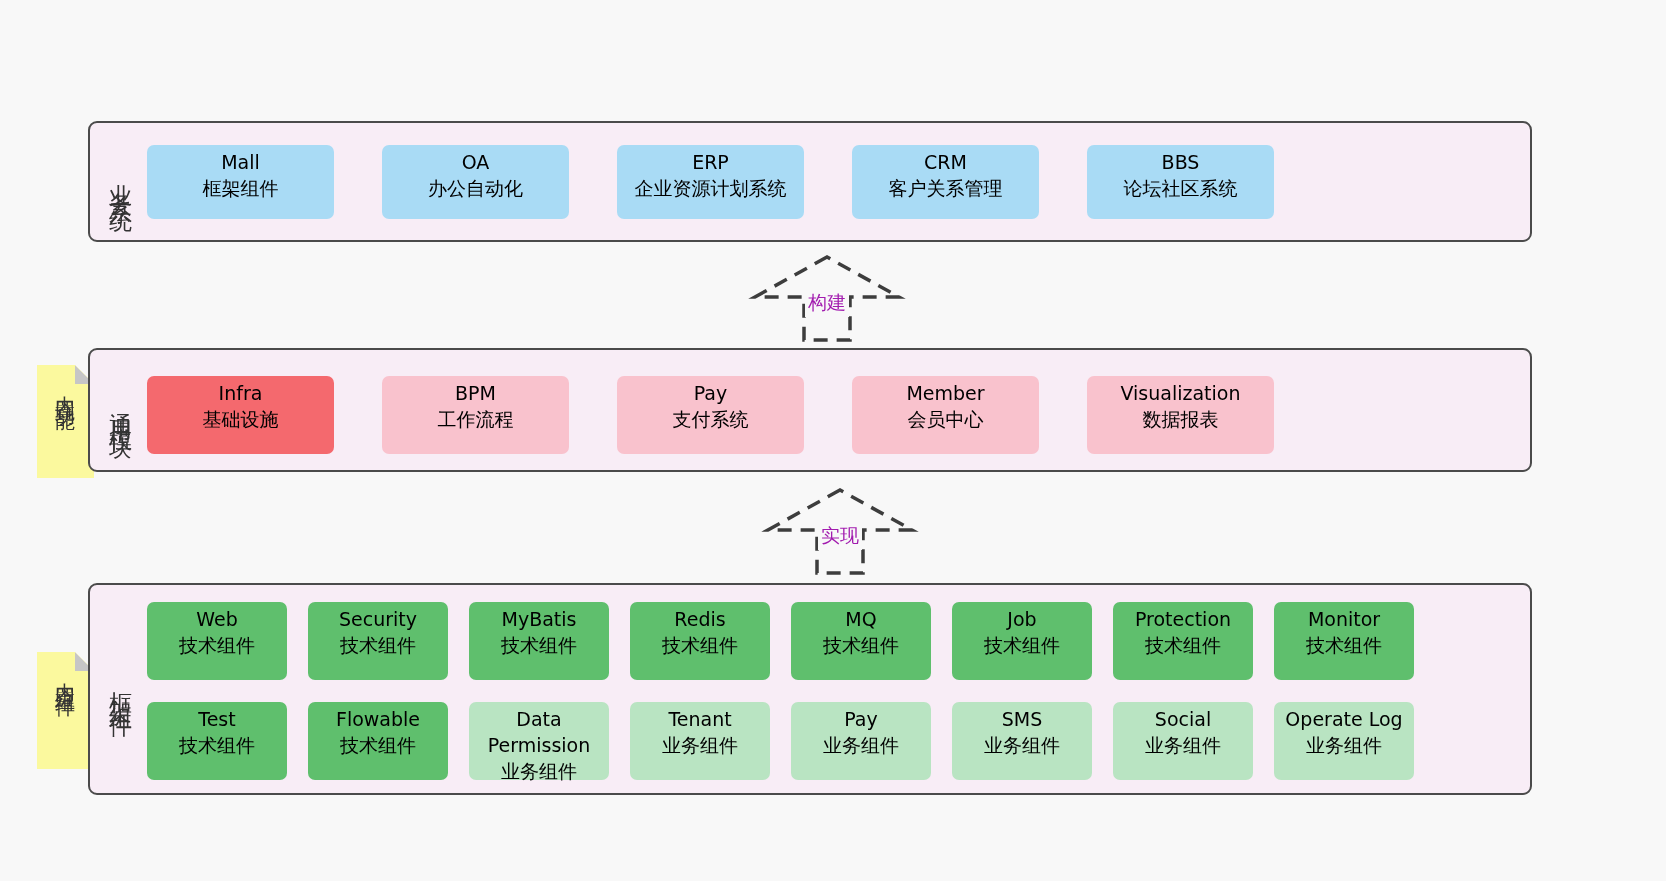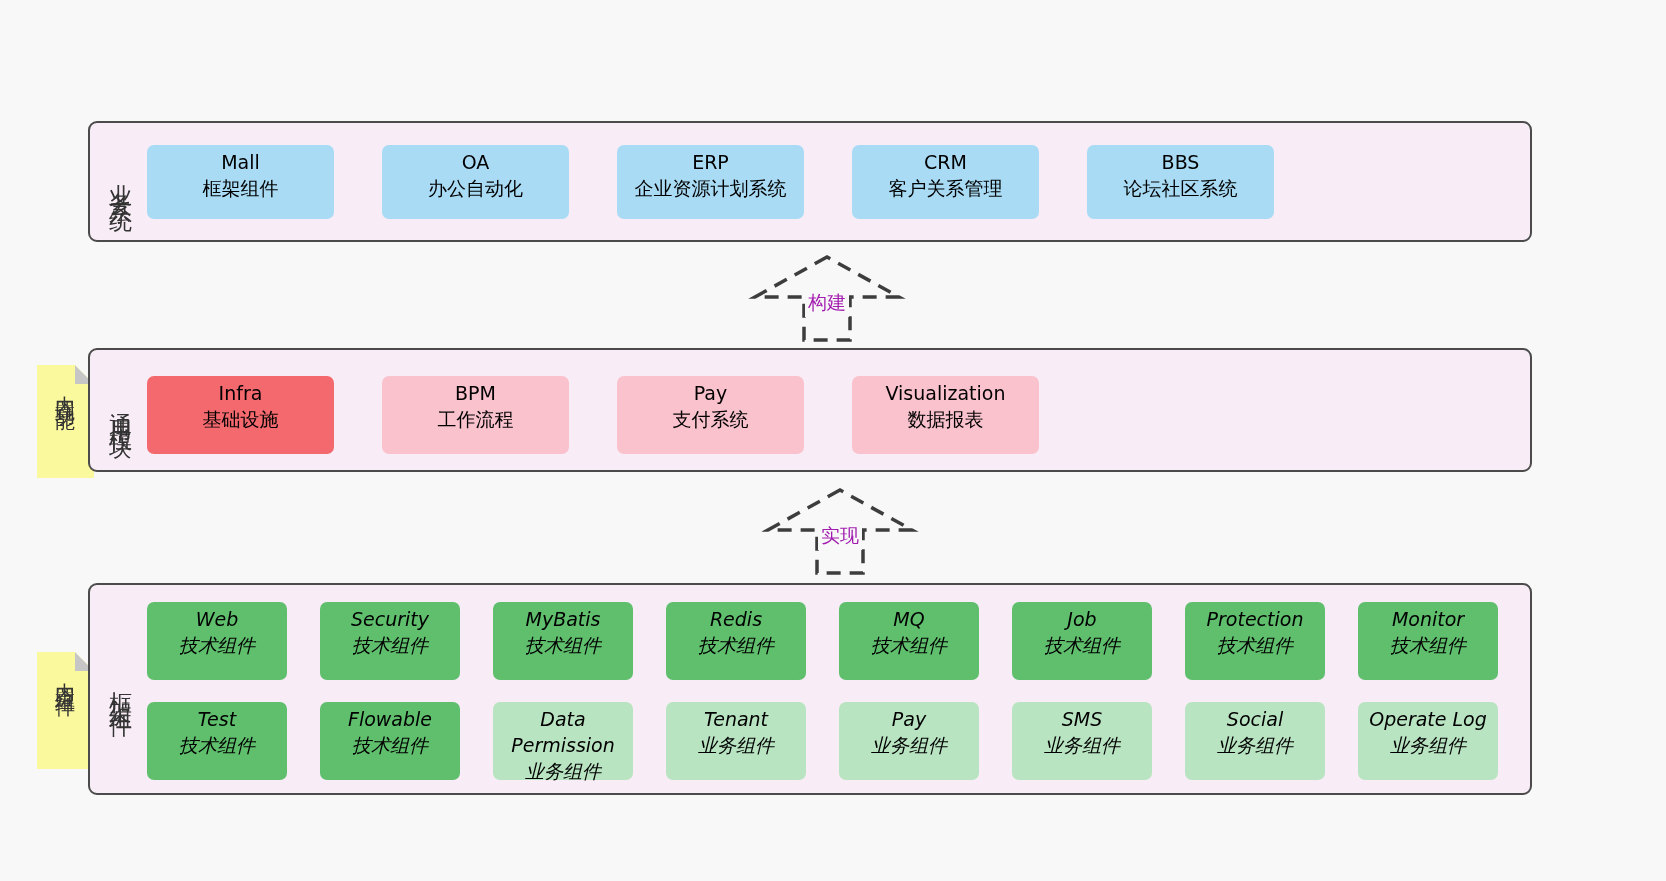--- a/index.html
+++ b/index.html
@@ -24,21 +24,21 @@
   .layer1{top:121px;height:121px;}
   .layer2{top:348px;height:124px;}
   .layer3{top:583px;height:212px;}
 
   .vlabel{position:absolute;left:19px;top:50%;transform:translateY(-50%);
           writing-mode:vertical-rl;text-orientation:upright;
           font-size:23px;letter-spacing:8px;color:var(--ink);line-height:1;}
 
   .row{position:absolute;left:57px;display:flex;}
   .row-wide{gap:48px;}
-  .row-narrow{gap:33px;font-style:italic;}
+  .row-narrow{gap:21px;}
   .layer1 .row{top:22px;}
   .layer2 .row{top:26px;}
   .layer3 .row.r1{top:17px;}
   .layer3 .row.r2{top:117px;}
 
   .box{display:flex;flex-direction:column;align-items:center;justify-content:flex-start;
        border-radius:7px;text-align:center;font-size:19px;line-height:1.38;color:#000000;
        padding:4px 6px;}
   .box-wide{width:187px;height:74px;}
   .layer2 .box-wide{height:78px;}
@@ -126,20 +126,24 @@
       </div>
       <div class="box box-wide pink">
         <span>BPM</span>
         <span>工作流程</span>
       </div>
       <div class="box box-wide pink">
         <span>Pay</span>
         <span>支付系统</span>
       </div>
       <div class="box box-wide pink">
+        <span>Member</span>
+        <span>会员中心</span>
+      </div>
+      <div class="box box-wide pink">
         <span>Visualization</span>
         <span>数据报表</span>
       </div>
     </div>
   </section>
 
   <section class="layer layer3">
     <div class="vlabel">框架组件</div>
     <div class="row row-narrow r1">
       <div class="box box-narrow green">

